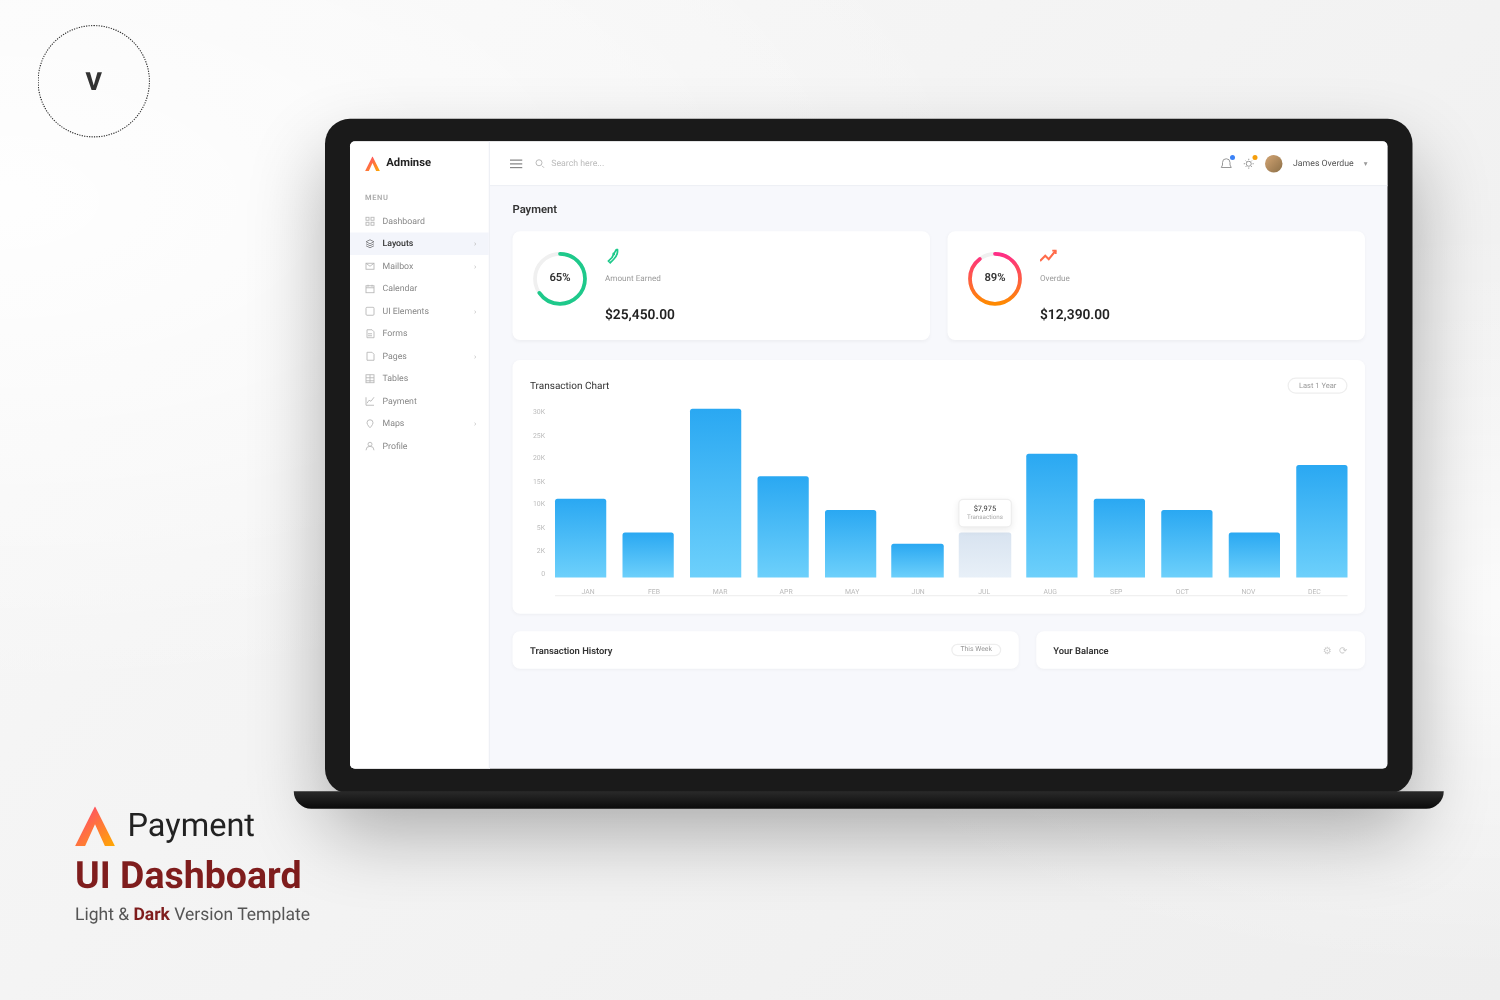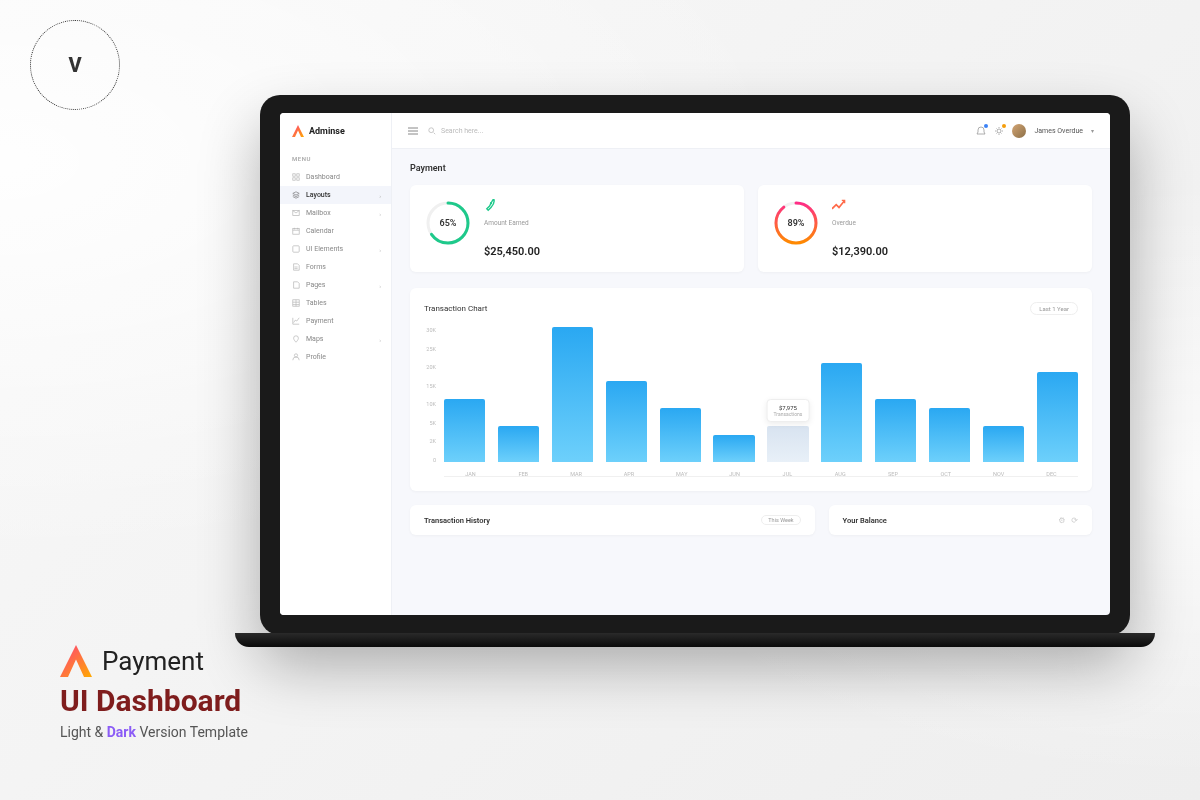--- a/index.html
+++ b/index.html
@@ -7,21 +7,21 @@
 .bg-waves{position:absolute;inset:0;background:linear-gradient(135deg,#f8f8f8 0%,#eeeeee 100%)}
 .bg-waves::before{content:"";position:absolute;inset:0;background:radial-gradient(ellipse 800px 400px at 0% 20%,rgba(255,255,255,0.9),transparent),radial-gradient(ellipse 600px 300px at 100% 60%,rgba(255,255,255,0.7),transparent)}
 .badge-logo{position:absolute;top:20px;left:30px;width:90px;height:90px;border:1.5px dotted #333;border-radius:50%;display:flex;align-items:center;justify-content:center;font-size:7px;color:#333;text-align:center}
 .badge-logo .v{font-size:20px;font-weight:800;line-height:1}
 .promo{position:absolute;left:60px;bottom:60px}
 .promo .pl{display:flex;align-items:center;gap:10px;margin-bottom:6px}
 .promo .alogo{width:32px;height:32px;background:linear-gradient(135deg,#ff3c7e,#ffaa00);clip-path:polygon(50% 0%,100% 100%,75% 100%,50% 45%,25% 100%,0% 100%)}
 .promo .t1{font-size:26px;font-weight:400;color:#222}
 .promo .t2{font-size:30px;font-weight:700;color:#7f1d1d}
 .promo .t3{font-size:14px;color:#555;margin-top:6px}
-.promo .t3 b{font-weight:700;color:#8b5cf6}
+.promo .t3 b{font-weight:700;color:#7f1d1d}
 .laptop{position:absolute;left:260px;top:95px;width:870px;height:540px;background:#1a1a1a;border-radius:20px;padding:18px 20px 20px;box-shadow:0 30px 60px rgba(0,0,0,0.3)}
 .laptop::after{content:"";position:absolute;bottom:-12px;left:-25px;right:-25px;height:14px;background:linear-gradient(180deg,#2a2a2a,#0a0a0a);border-radius:0 0 18px 18px}
 .screen{width:100%;height:100%;background:#f7f8fc;border-radius:4px;display:flex;overflow:hidden;font-size:8px;color:#333}
 .sidebar{width:112px;background:#fff;border-right:1px solid #eef0f5;padding:12px 0;flex-shrink:0}
 .brand{display:flex;align-items:center;gap:5px;padding:0 12px 12px}
 .brand .bl{width:12px;height:12px;background:linear-gradient(135deg,#ff3c7e,#ffaa00);clip-path:polygon(50% 0%,100% 100%,75% 100%,50% 45%,25% 100%,0% 100%)}
 .brand span{font-weight:700;font-size:9px;color:#222}
 .menu-label{font-size:6px;color:#aaa;letter-spacing:0.5px;padding:6px 12px;font-weight:600}
 .mitem{display:flex;align-items:center;gap:6px;padding:5px 12px;font-size:7px;color:#888;cursor:pointer;position:relative}
 .mitem.active{background:#f3f5fb;color:#333;font-weight:500}

